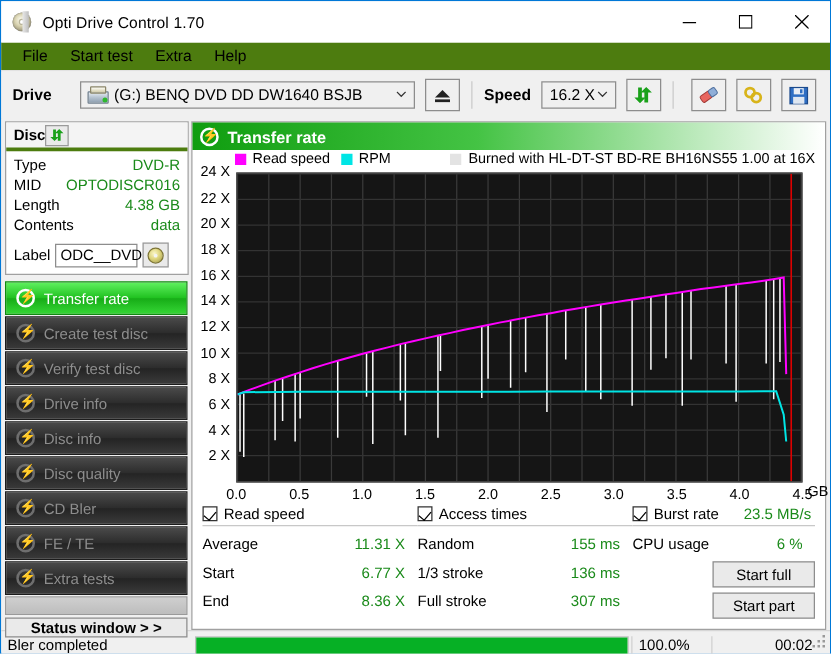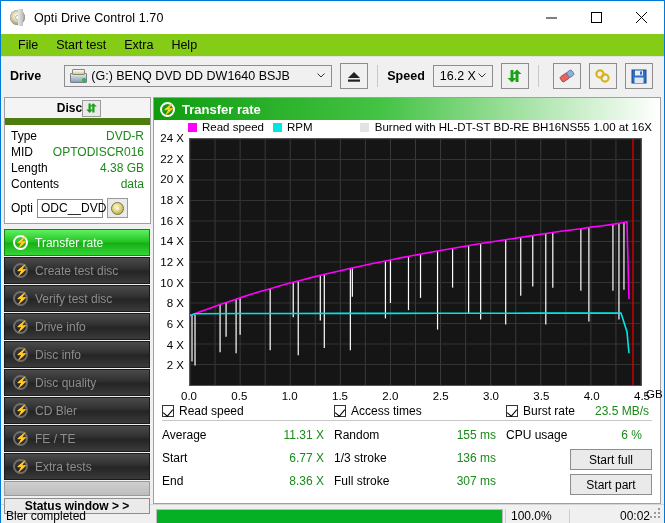--- a/index.html
+++ b/index.html
@@ -19,21 +19,21 @@
      background:radial-gradient(circle at 45% 40%,#fdfdf2 0%,#d8d2b0 40%,#9a9478 75%,#6e6a55 100%);
      box-shadow:inset 0 0 1px #555;}
   .app-icon .hole{position:absolute;left:6px;top:6px;width:5px;height:5px;border-radius:50%;background:#fff;border:1px solid #b9b49a;box-sizing:border-box;}
   .app-icon .bar{position:absolute;left:9px;top:0px;width:5px;height:17px;background:linear-gradient(90deg,#e8e8e8,#bdbdbd);}
   .title-text{font-size:12.5px;color:#000;letter-spacing:.1px;}
   .wbtns{position:absolute;right:0;top:0;height:33px;display:flex;}
   .wbtn{width:45px;height:33px;display:flex;align-items:center;justify-content:center;font-size:13px;color:#000;}
   .wbtn svg{display:block;}
 
   
-  .menubar{height:22px;display:flex;align-items:center;padding-left:8px;background:#84cc16;gap:0px;}
+  .menubar{height:22px;display:flex;align-items:center;padding-left:8px;background:#4d7c0f;gap:0px;}
   .menuitem{padding:2px 9px 3px 9px;font-size:12.5px;color:#000;}
 
   .hsep{height:1px;background:#e2e2e2;}
 
   
   .toolbar{height:38px;display:flex;align-items:center;background:#f0f0f0;padding-left:9px;}
   .tb-label{font-size:12.5px;font-weight:bold;color:#000;}
   .combo{height:22px;border:1px solid #8d8d8d;background:#f0f0f0;display:flex;align-items:center;
          box-sizing:border-box;position:relative;}
   .combo.drive{width:268px;margin-left:23px;}
@@ -49,22 +49,22 @@
   .drv-ico .dot{position:absolute;left:12px;top:9px;width:4px;height:4px;border-radius:50%;background:#2eb82e;}
   .tbtn{width:28px;height:26px;border:1px solid #8d8d8d;background:#f0f0f0;margin-left:8px;
         display:flex;align-items:center;justify-content:center;box-sizing:border-box;}
   .tdiv{width:1px;height:22px;background:#c9c9c9;margin-left:9px;}
 
   
   .content{display:flex;height:409px;}
   .left{width:152px;display:flex;flex-direction:column;background:#f0f0f0;}
 
   .panel{border:1px solid #a0a0a0;background:#fff;margin:2px 2px 0 3px;}
-  .panel-hd{height:20px;display:flex;align-items:center;justify-content:center;padding:0 3px 0 6px;
-            border-bottom:7px solid #4d7c0f;background:#f4f4f4;}
+  .panel-hd{height:20px;display:flex;align-items:center;justify-content:flex-start;padding:0 3px 0 6px;
+            border-bottom:3px solid #4d7c0f;background:#f4f4f4;}
   .panel-hd .t{font-size:12px;font-weight:bold;}
   .mini-btn{width:19px;height:17px;border:1px solid #9a9a9a;background:#eaeaea;display:flex;align-items:center;justify-content:center;box-sizing:border-box;}
   .rows{padding:3px 6px 4px 6px;}
   .row{display:flex;justify-content:space-between;align-items:center;height:16px;}
   .row .k{font-size:12px;color:#000;}
   .row .v{font-size:12px;color:#1a8a1a;}
   .lrow{display:flex;align-items:center;gap:4px;padding:2px 4px 5px 6px;}
   .lrow .k{font-size:12px;}
   .txtin{width:66px;height:19px;border:1px solid #8d8d8d;background:#fff;font-size:12px;
          color:#000;padding:0 3px;box-sizing:border-box;display:flex;align-items:center;}
@@ -269,21 +269,21 @@
           <div class="row">
             <span class="k">Length</span>
             <span class="v">4.38 GB</span>
           </div>
           <div class="row">
             <span class="k">Contents</span>
             <span class="v">data</span>
           </div>
         </div>
         <div class="lrow">
-          <span class="k">Opti</span>
+          <span class="k">Label</span>
           <div class="txtin">ODC__DVD</div>
           <div class="disc-btn">
             <div class="disc-glyph"></div>
           </div>
         </div>
       </div>
 
       <div class="navlist">
         <div class="navitem active">
           <span class="nav-ico">

